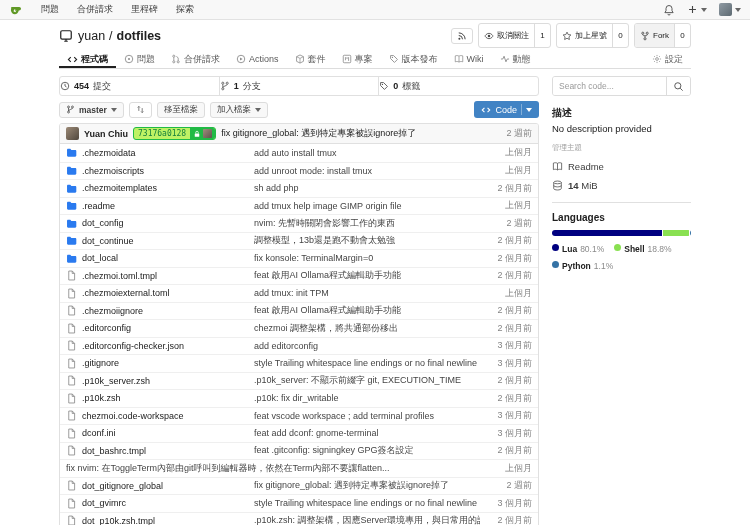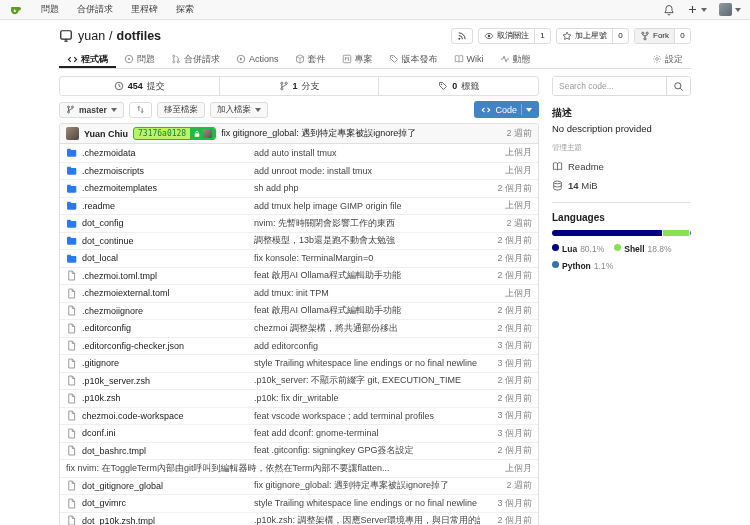--- a/index.html
+++ b/index.html
@@ -22,42 +22,42 @@
   
   .repo-header { width:632px; margin:0 auto; padding-top:5px; }
   .title-row { display:flex; align-items:center; height:21px; gap:5px; }
   .repo-title { font-size:12.5px; display:flex; gap:4px; align-items:center; }
   .repo-title .owner { font-weight:400; }
   .repo-title .rname { font-weight:700; }
   .header-actions { margin-left:auto; display:flex; gap:5px; align-items:center; }
   .icon-btn { border:1px solid #dcdcdc; border-radius:3px; background:#fff; height:16px;
     display:flex; align-items:center; padding:0 5px; }
   .action-group { display:flex; border:1px solid #dcdcdc; border-radius:3px; overflow:hidden;
-    height:16px; font-size:8px; background:#fff; }
+    height:25px; font-size:8px; background:#fff; }
   .action-group .seg { display:flex; align-items:center; gap:3px; padding:0 5px; }
   .action-group .cnt { border-left:1px solid #dcdcdc; min-width:16px; justify-content:center; }
   .action-group.emph .seg.lab { background:#f2f2f2; }
 
   
   .tabs-row { display:flex; align-items:stretch; border-bottom:1px solid #ddd; margin-top:4px;
     height:19px; font-size:9px; color:#5a5a5a; }
   .tab { display:flex; align-items:center; gap:3px; padding:0 8px; }
   .tab svg { color:#8a8a8a; }
   .tab.active { color:#212121; font-weight:700; box-shadow:inset 0 -2px 0 #212121; }
   .tab.active svg { color:#212121; }
   .tab.right { margin-left:auto; }
 
   
   .layout { width:632px; margin:7px auto 0; display:flex; gap:13px; }
   .main-col { width:480px; flex:none; }
   .side-col { width:139px; flex:none; font-size:9px; }
 
   
   .stats-bar { display:flex; border:1px solid #e0e0e0; border-radius:3px; height:20px; }
-  .stat { flex:1; display:flex; align-items:center; justify-content:center; gap:4px;
+  .stat { flex:1; display:flex; align-items:center; gap:4px;
     font-size:9px; border-left:1px solid #e0e0e0; color:#3d3d3d; }
   .stat:first-child { border-left:none; }
   .stat b { color:#212121; }
 
   
   .branch-bar { display:flex; align-items:center; margin-top:5px; gap:5px; }
   .btn { border:1px solid #dcdcdc; border-radius:3px; background:#f8f8f8; font-size:8.5px;
     height:16px; display:inline-flex; align-items:center; padding:0 6px; gap:4px; color:#3d3d3d; }
   .btn.white { background:#fff; }
   .btn-code { margin-left:auto; background:#4183c4; color:#fff; border:none; height:17px;

